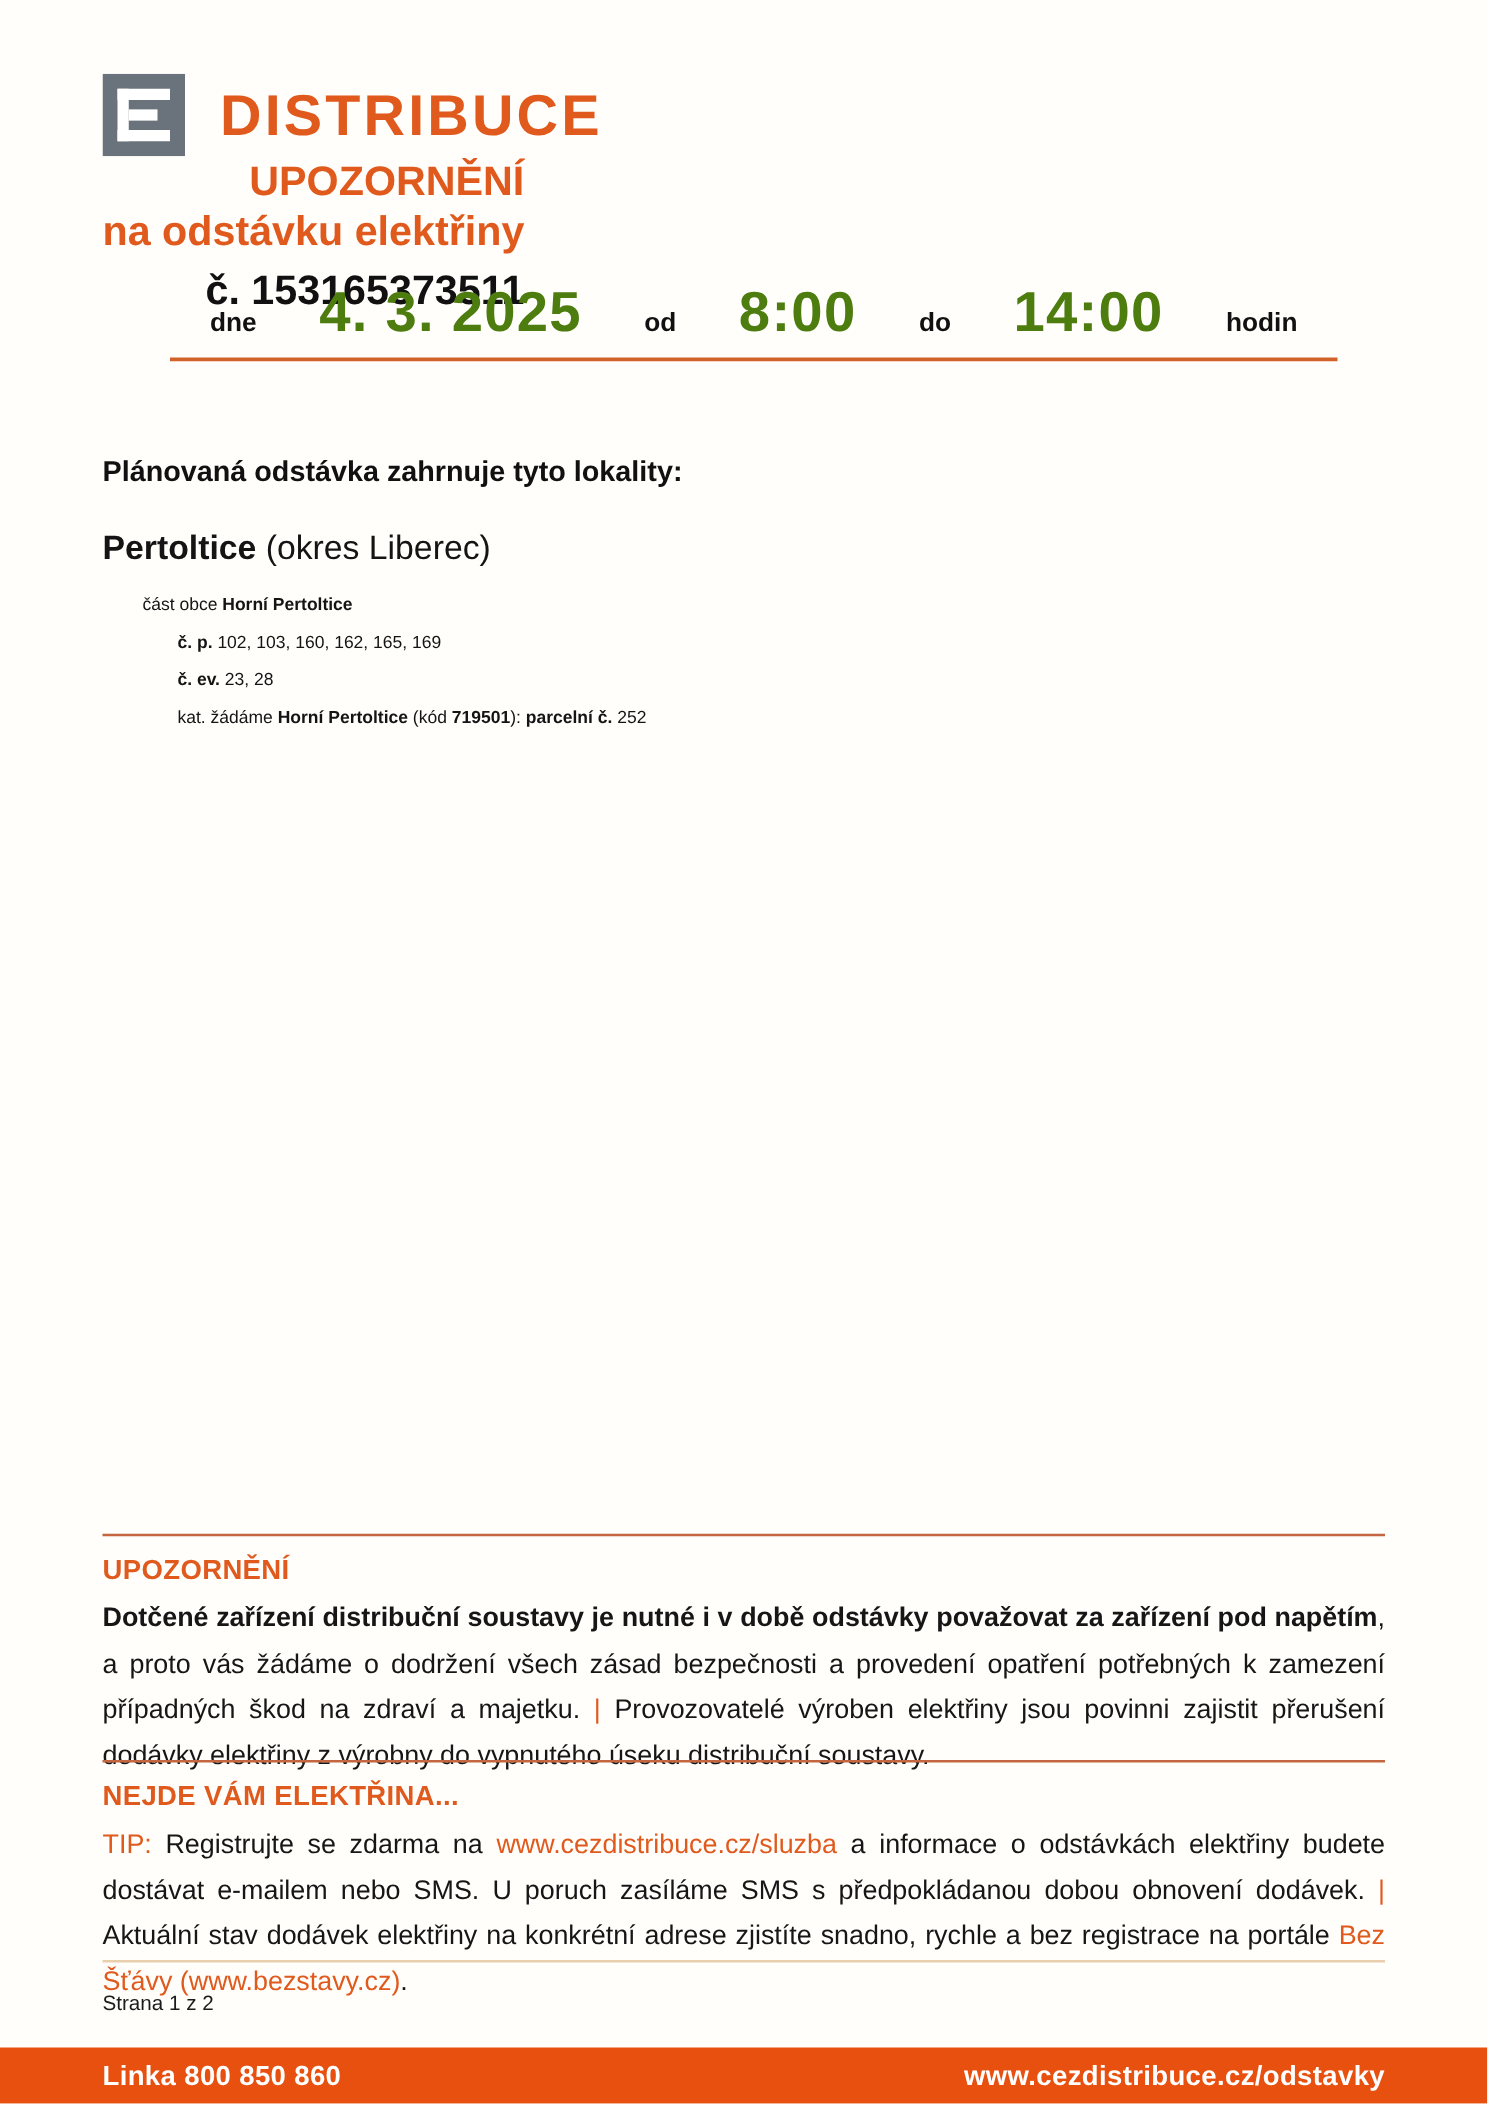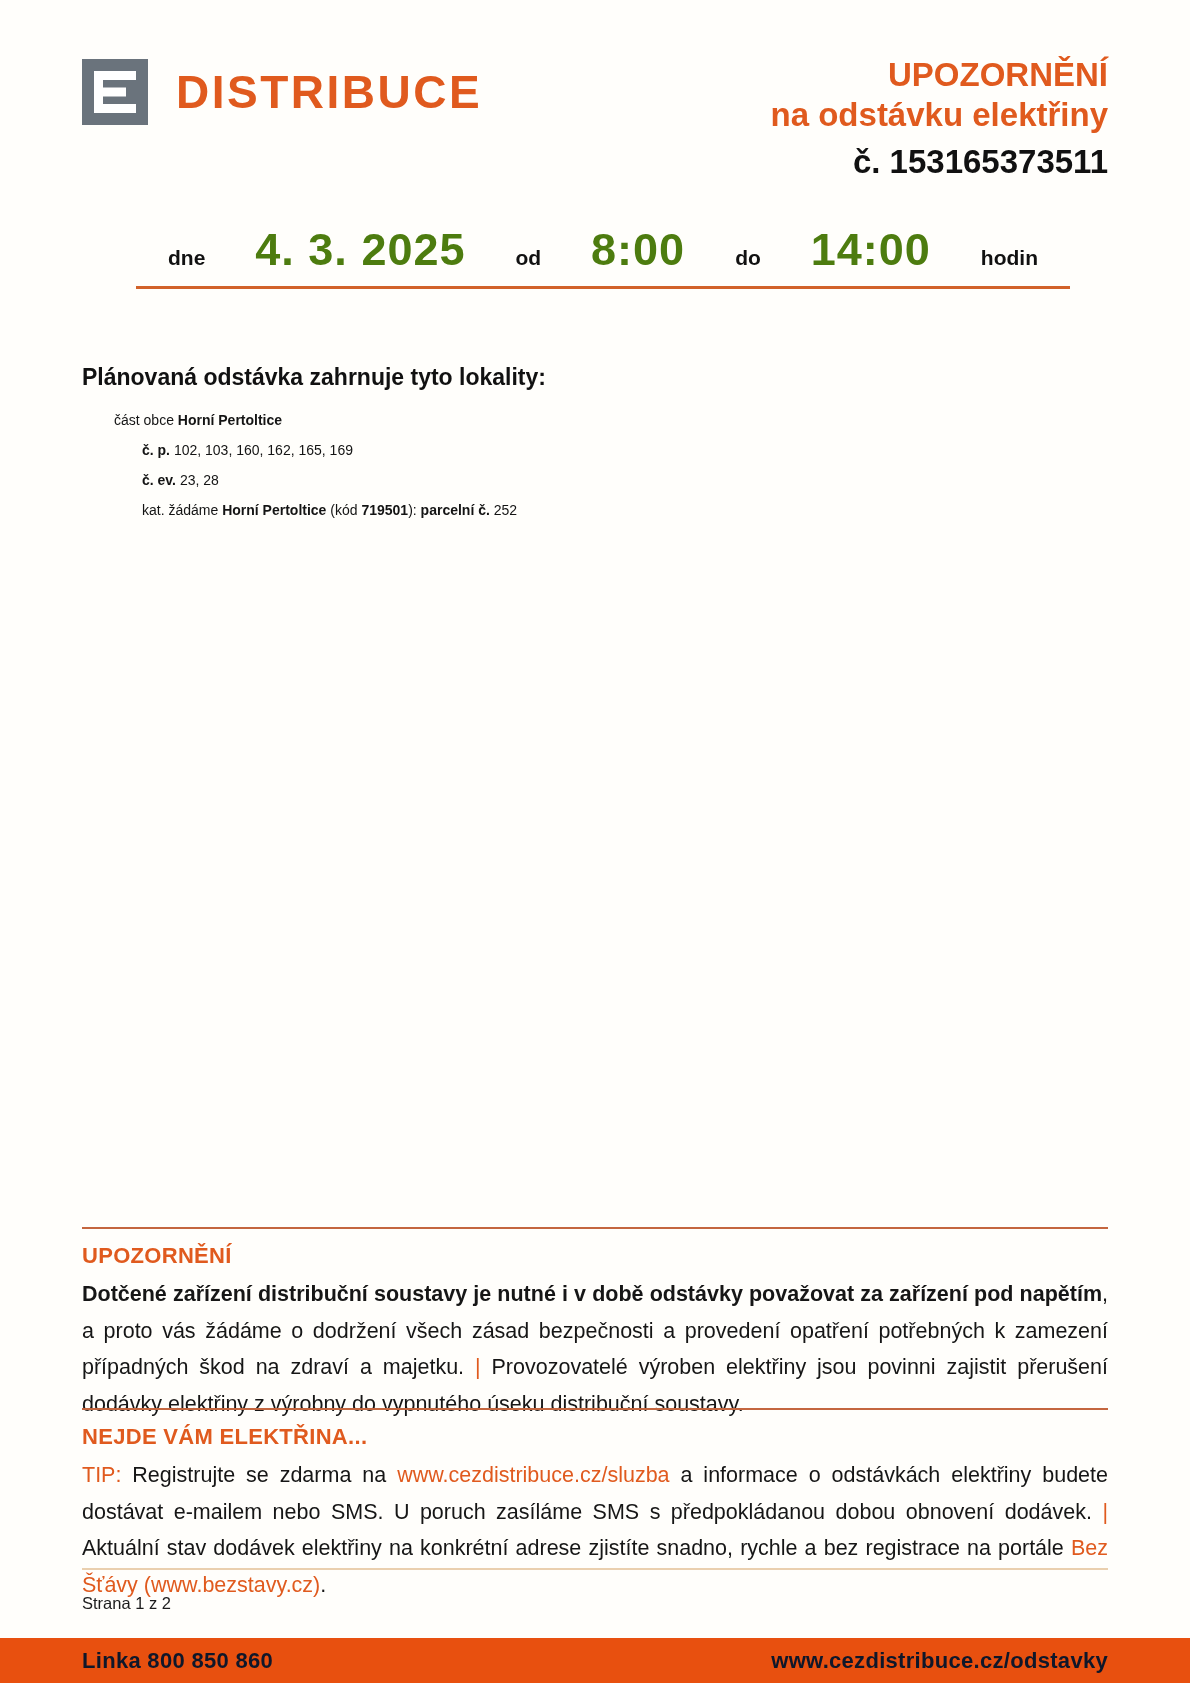--- a/index.html
+++ b/index.html
@@ -16,21 +16,21 @@
     position:relative;
     width:1190px;height:1683px;
     background:#fffefb;
     overflow:hidden;
     font-family:"Liberation Sans","DejaVu Sans",sans-serif;
     color:var(--ink);
   }
   
   .header{
     position:absolute;top:55px;left:82px;right:82px;
-    display:flex;justify-content:space-between;align-items:flex-start;
+    display:flex;justify-content:space-between;align-items:flex-start;flex-direction:column;
   }
   .brand-wrap{display:flex;align-items:center;gap:28px;margin-top:4px;}
   .logo-box{width:66px;height:66px;display:block;}
   .brand{
     font-size:46px;font-weight:700;letter-spacing:2.5px;
     color:var(--orange);
   }
   .notice{text-align:right;line-height:40px;font-weight:700;font-size:33px;}
   .notice .l1,.notice .l2{color:var(--orange);}
   .notice .l3{color:#111;margin-top:7px;}
@@ -68,21 +68,21 @@
     padding-top:24px;
     display:flex;justify-content:space-between;align-items:baseline;
     font-size:16.5px;color:#1c1c1c;
   }
   
   .footer-bar{
     position:absolute;left:0;right:0;bottom:0;height:45px;
     background:var(--orange-bright);
     display:flex;justify-content:space-between;align-items:center;
     padding:0 82px;
-    color:#0f172a;font-weight:700;font-size:22px;letter-spacing:.3px;
+    color:#ffffff;font-weight:700;font-size:22px;letter-spacing:.3px;
   }
 </style>
 </head>
 <body>
 
 <div class="page">
 
   <div class="header">
     <div class="brand-wrap">
       <svg class="logo-box" viewBox="0 0 66 66" aria-hidden="true">
@@ -106,20 +106,21 @@
     <span class="val">4. 3. 2025</span>
     <span class="lbl">od</span>
     <span class="val">8:00</span>
     <span class="lbl">do</span>
     <span class="val">14:00</span>
     <span class="lbl">hodin</span>
   </div>
 
   <div class="locations">
     <div class="loc-heading">Plánovaná odstávka zahrnuje tyto lokality:</div>
+    <div class="municipality"><span class="seg-bold">Pertoltice</span><span> (okres Liberec)</span></div>
     <div class="loc-lines">
       <div class="loc-line indent-1"><span>část obce </span><span class="seg-bold">Horní Pertoltice</span></div>
       <div class="loc-line indent-2"><span class="seg-bold">č. p. </span><span>102, 103, 160, 162, 165, 169</span></div>
       <div class="loc-line indent-2"><span class="seg-bold">č. ev. </span><span>23, 28</span></div>
       <div class="loc-line indent-2"><span>kat. žádáme </span><span class="seg-bold">Horní Pertoltice</span><span> (kód </span><span class="seg-bold">719501</span><span>): </span><span class="seg-bold">parcelní č.</span><span> 252</span></div>
     </div>
   </div>
 
   <div class="bottom">
     <div class="sec sec-1">

